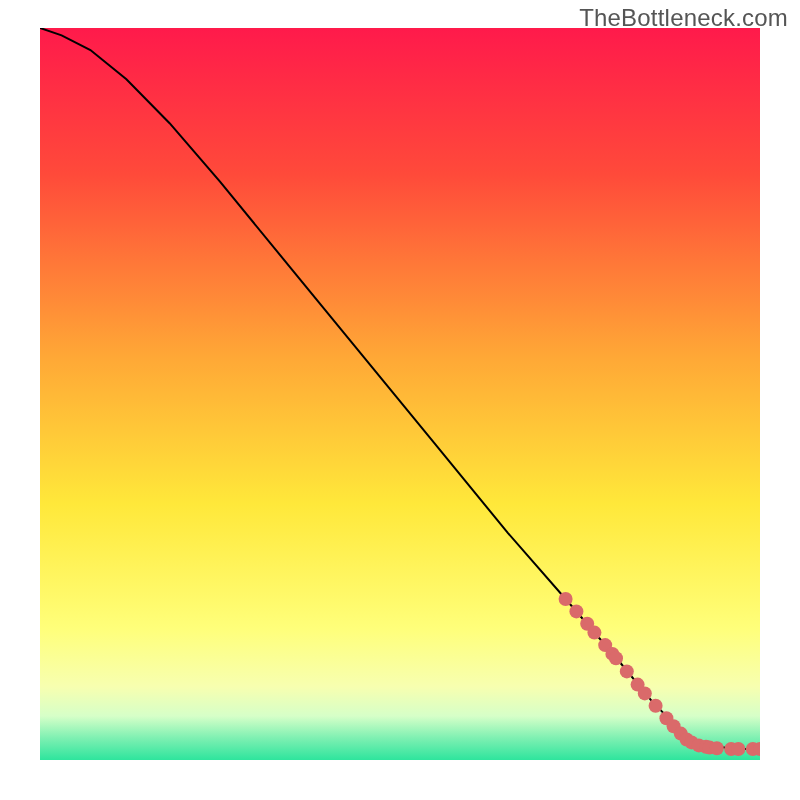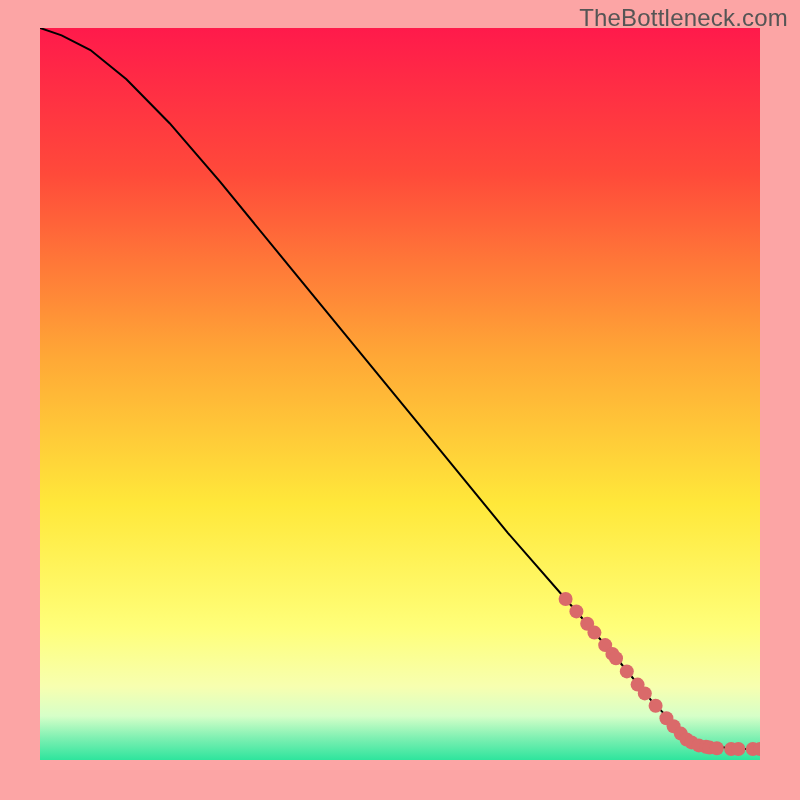--- a/index.html
+++ b/index.html
@@ -8,21 +8,21 @@
     width: 800px;
     height: 800px;
     background: #000;
     font-family: Arial, Helvetica, sans-serif;
     overflow: hidden;
   }
   .frame {
     position: relative;
     width: 800px;
     height: 800px;
-    background: #fca5a5;
+    background: #ffffff;
   }
   .watermark {
     position: absolute;
     top: 4px;
     right: 12px;
     color: #555;
     font-size: 24px;
     font-weight: 500;
     letter-spacing: 0.2px;
     z-index: 10;

